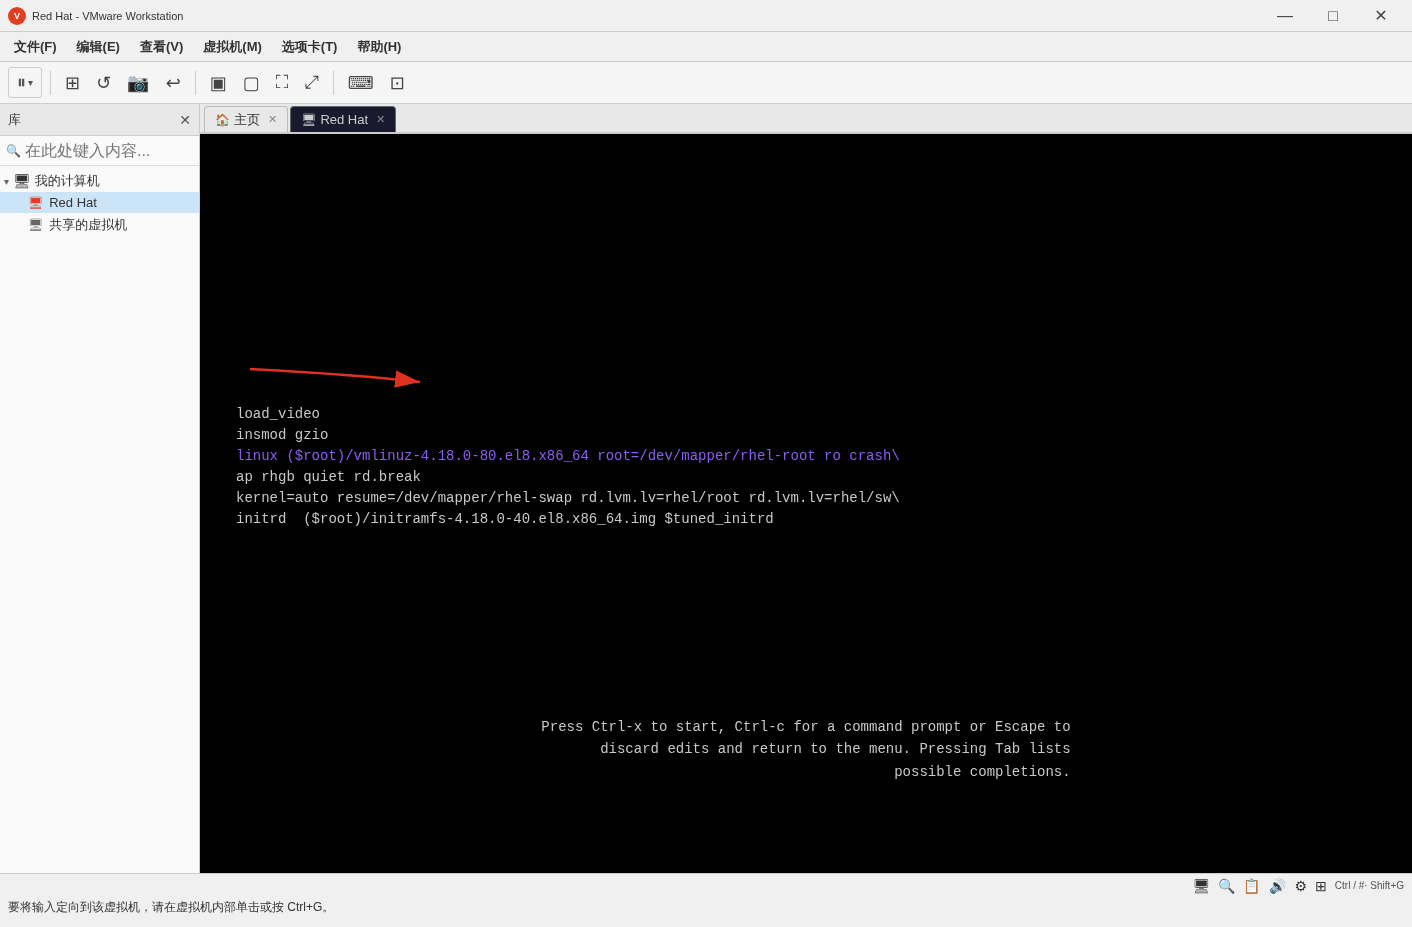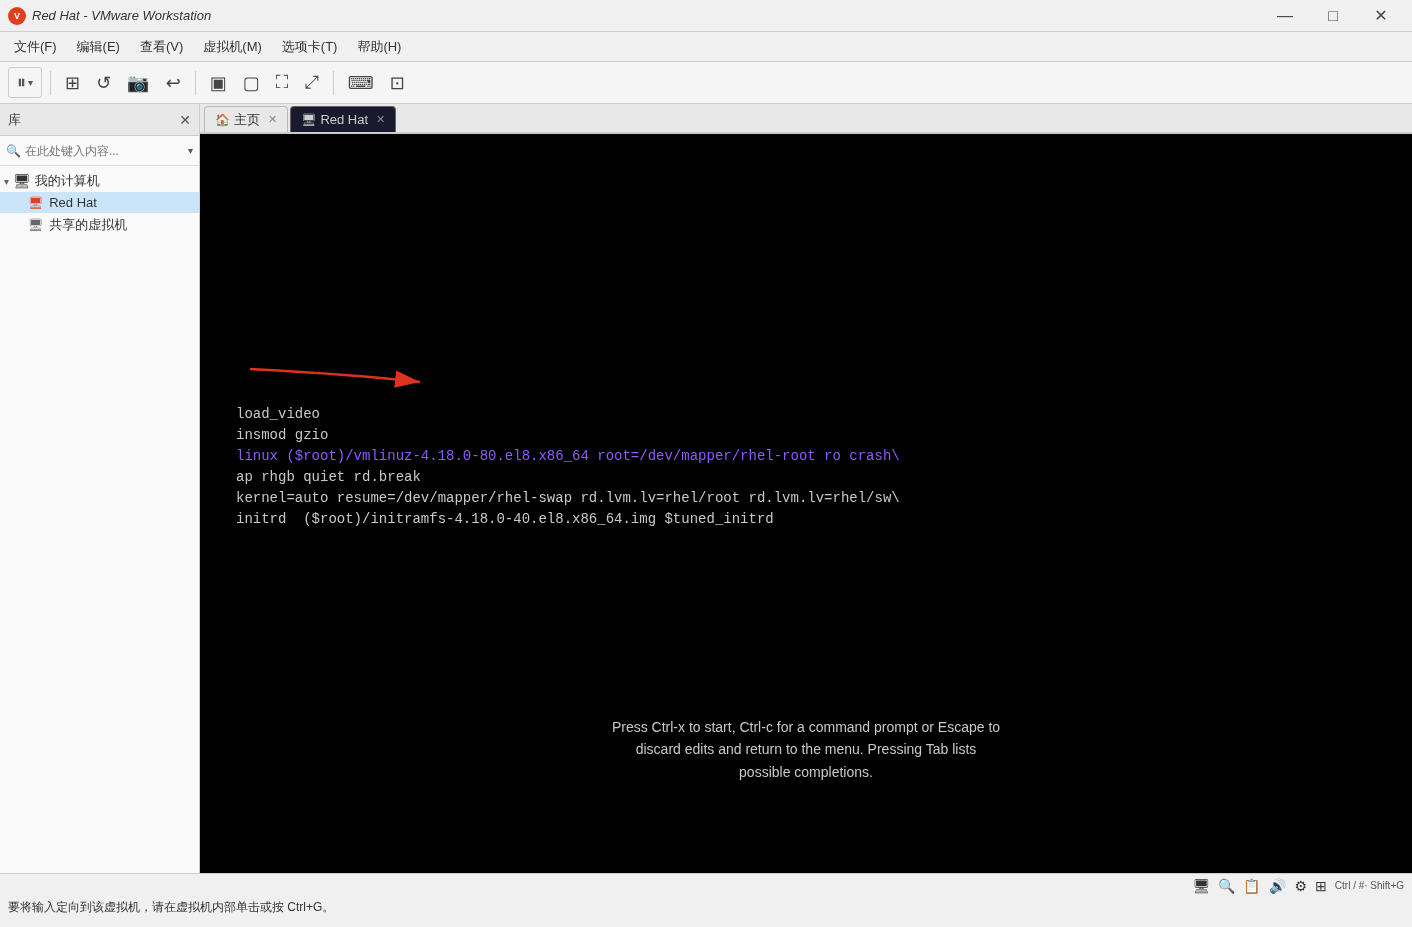--- a/index.html
+++ b/index.html
@@ -15,42 +15,42 @@
     }
     #titlebar .app-icon {
       width: 18px; height: 18px;
       background: #e04020;
       border-radius: 50%;
       margin-right: 6px;
       display: flex; align-items: center; justify-content: center;
       font-size: 10px; color: white; font-weight: bold;
     }
     #titlebar .title-text {
-      font-size: 13px; color: #333;
+      font-size: 11px; color: #333;
       flex: 1;
-      font-style: italic;
     }
     #titlebar .window-controls {
       display: flex; gap: 2px;
     }
     #titlebar .win-btn {
       width: 46px; height: 32px;
       display: flex; align-items: center; justify-content: center;
       font-size: 16px; color: #444; cursor: pointer;
       background: transparent;
       border: none;
     }
 
     
     #menubar {
       width: 100%; height: 30px;
       background: #f0f0f0;
       display: flex; align-items: center;
       border-bottom: 1px solid #ccc;
       padding: 0 4px;
+      font-weight: bold;
     }
     .menu-item {
       padding: 4px 10px;
       font-size: 13px; color: #333;
       cursor: pointer;
     }
 
     
     #toolbar {
       width: 100%; height: 42px;
@@ -97,21 +97,21 @@
 
     #sidebar-search {
       height: 30px;
       display: flex; align-items: center;
       padding: 0 6px;
       border-bottom: 1px solid #ddd;
       gap: 4px;
     }
     #sidebar-search input {
       flex: 1; border: none; background: transparent;
-      font-size: 12px; outline: none; color: #701a75;
+      font-size: 16px; outline: none; color: #701a75;
     }
     #sidebar-search .search-icon { font-size: 12px; color: #777; }
     #sidebar-search .dropdown-btn { font-size: 10px; color: #555; cursor: pointer; }
 
     #sidebar-tree {
       flex: 1;
       padding: 4px 0;
       overflow-y: auto;
     }
     .tree-parent {
@@ -198,23 +198,23 @@
       font-family: 'Courier New', monospace;
       font-size: 14px;
     }
     .term-line.highlight { color: #8b5cf6; }
 
     .press-msg {
       position: absolute;
       bottom: 90px;
       left: 50%;
       transform: translateX(-50%);
-      text-align: center;
+      text-align: right;
       color: #c8c8c8;
-      font-family: Liberation Sans, sans-serif;
+      font-family: Liberation Mono, monospace;
       font-size: 14px;
       line-height: 1.6;
       white-space: pre;
     }
 
     
     .red-arrow-container {
       position: absolute;
       top: 0; left: 0;
       width: 100%; height: 100%;

